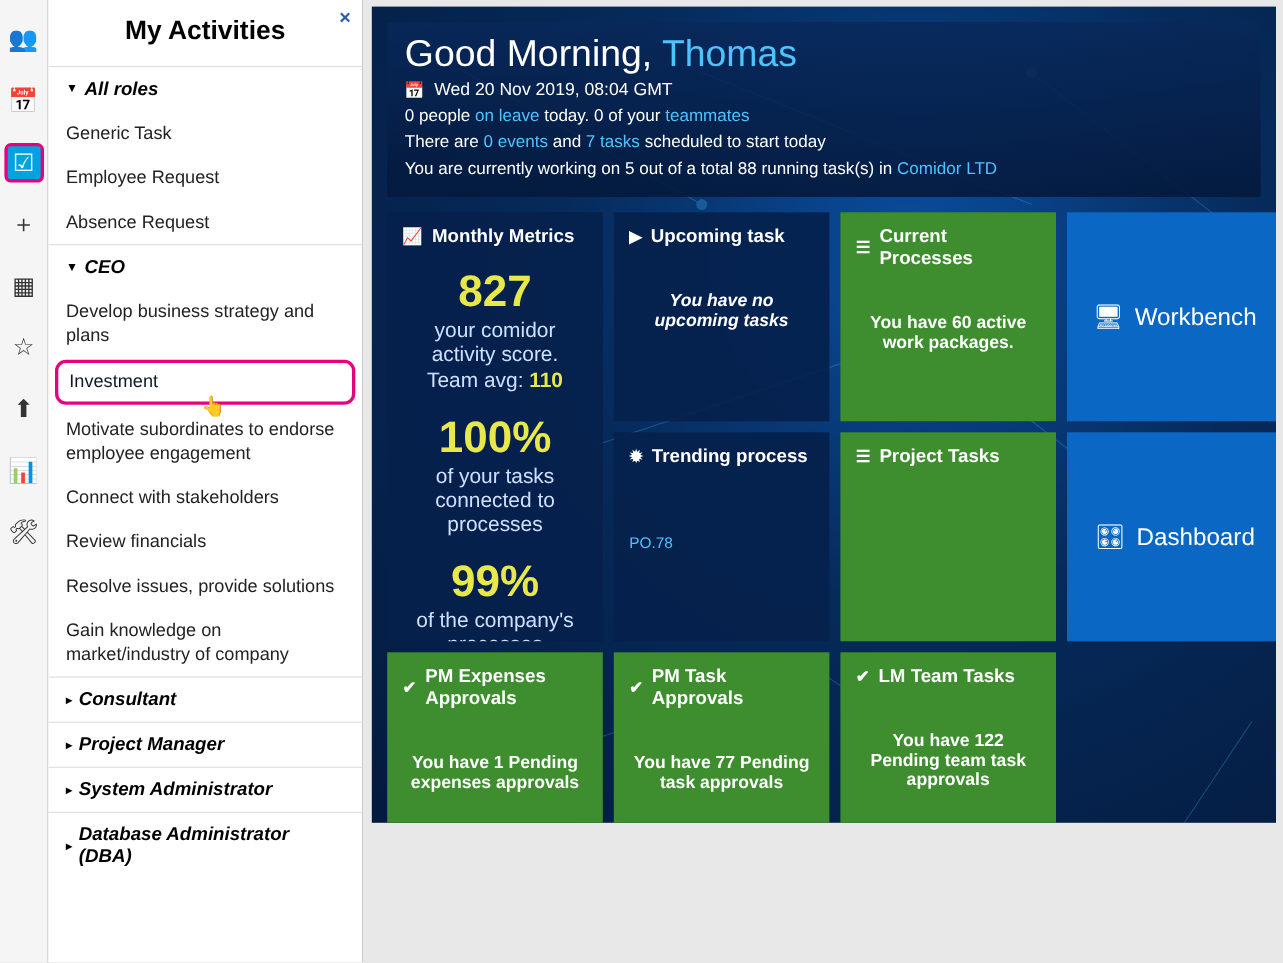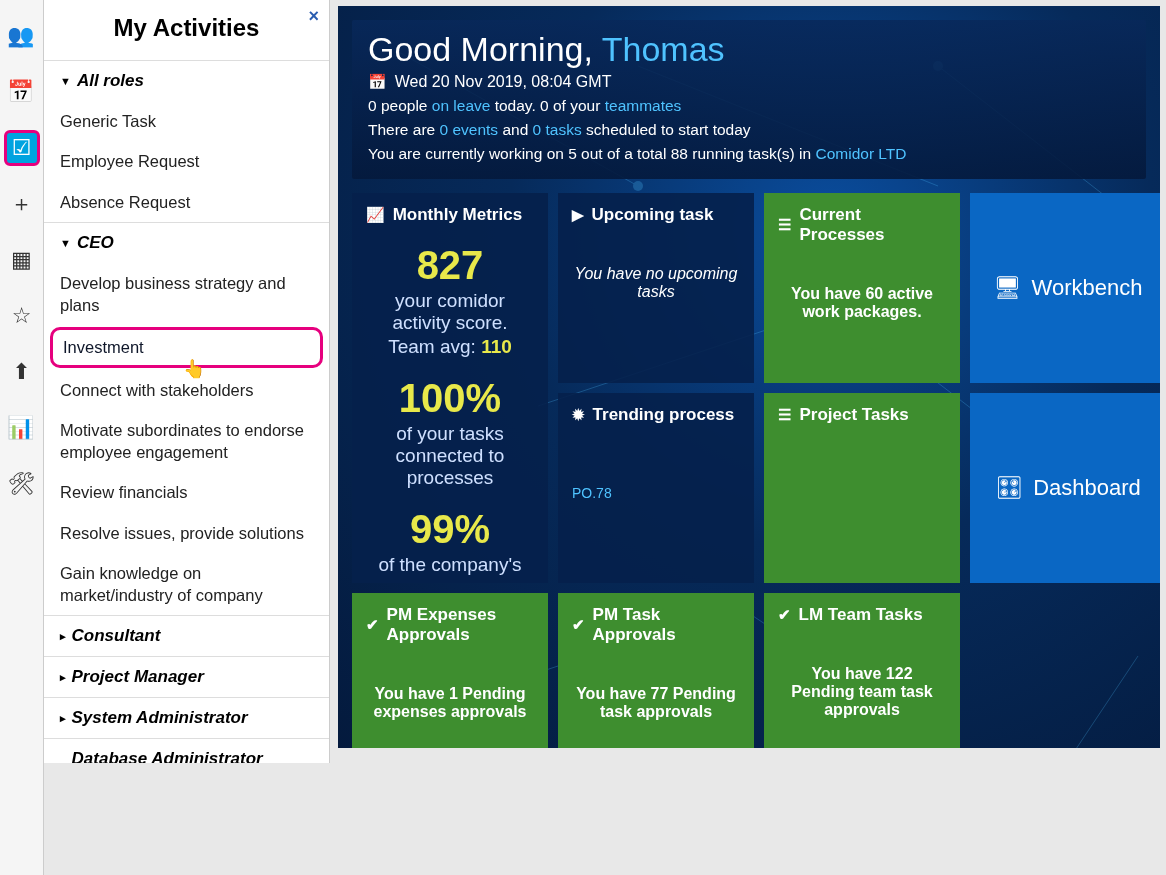--- a/index.html
+++ b/index.html
@@ -31,21 +31,21 @@
   border-radius: 6px;
 }
 .iconbar .ic.active {
   background: #00a3e0;
   color: #fff;
   border: 3px solid #e6007e;
 }
 .panel {
   position: absolute;
   left: 44px; top: 0;
-  width: 286px; height: 763px;
+  width: 286px; height: 875px;
   background: #fff;
   border-right: 1px solid #ccc;
   overflow-y: auto;
 }
 .panel-header {
   text-align: center;
   font-size: 24px;
   font-weight: 600;
   padding: 14px 0 18px;
   position: relative;
@@ -166,22 +166,22 @@
   <div class="item">Generic Task</div>
   <div class="item">Employee Request</div>
   <div class="item">Absence Request</div>
 
   <div class="sect">
       <span class="tri">▼</span>
       <span>CEO</span>
     </div>
   <div class="item">Develop business strategy and plans</div>
   <div class="item selected">Investment</div>
+  <div class="item">Motivate subordinates to endorse employee engagement</div>
   <div class="item">Connect with stakeholders</div>
-  <div class="item">Motivate subordinates to endorse employee engagement</div>
   <div class="item">Review financials</div>
   <div class="item">Resolve issues, provide solutions</div>
   <div class="item">Gain knowledge on market/industry of company</div>
 
   <div class="sect">
       <span class="tri">▸</span>
       <span>Consultant</span>
     </div>
   <div class="sect">
       <span class="tri">▸</span>
@@ -222,21 +222,21 @@
     </g>
   </svg>
 
   <div class="greet">
     <h1><span>Good Morning, </span><span class="name">Thomas</span></h1>
     <div class="date">
         <span class="date-icon">📅</span>
         <span>Wed 20 Nov 2019, 08:04 GMT</span>
       </div>
     <p><span>0 people </span><a>on leave</a><span> today. 0 of your </span><a>teammates</a></p>
-    <p><span>There are </span><a>0 events</a><span> and </span><a>0 tasks</a><span> scheduled to start today</span></p>
+    <p><span>There are </span><a>0 events</a><span> and </span><a>7 tasks</a><span> scheduled to start today</span></p>
     <p><span>You are currently working on 5 out of a total 88 running task(s) in </span><a>Comidor LTD</a></p>
   </div>
 
   <div class="tiles">
 
     <div class="tile dark metrics">
       <h3>
           <span class="tico">📈</span>
           <span>Monthly Metrics</span>
         </h3>
@@ -247,21 +247,21 @@
       <div class="sub">of your tasks connected to processes</div>
       <div class="big">99%</div>
       <div class="sub">of the company's processes automated</div>
     </div>
 
     <div class="tile dark">
       <h3>
           <span class="tico">▶</span>
           <span>Upcoming task</span>
         </h3>
-      <div class="body" style="font-style:italic;font-weight:400">You have no upcoming tasks</div>
+      <div class="body" style="font-style:italic;font-weight:700">You have no upcoming tasks</div>
     </div>
 
     <div class="tile green">
       <h3>
           <span class="tico">☰</span>
           <span>Current Processes</span>
         </h3>
       <div class="body">You have 60 active work packages.</div>
     </div>
 

